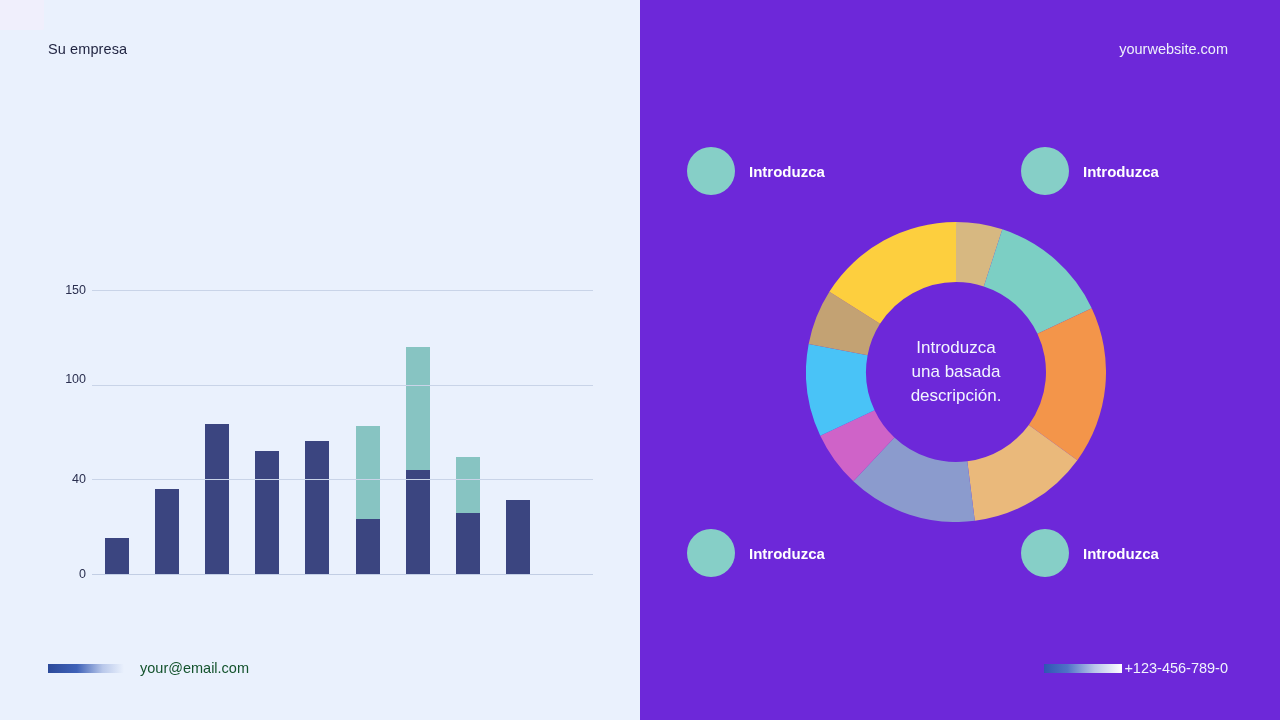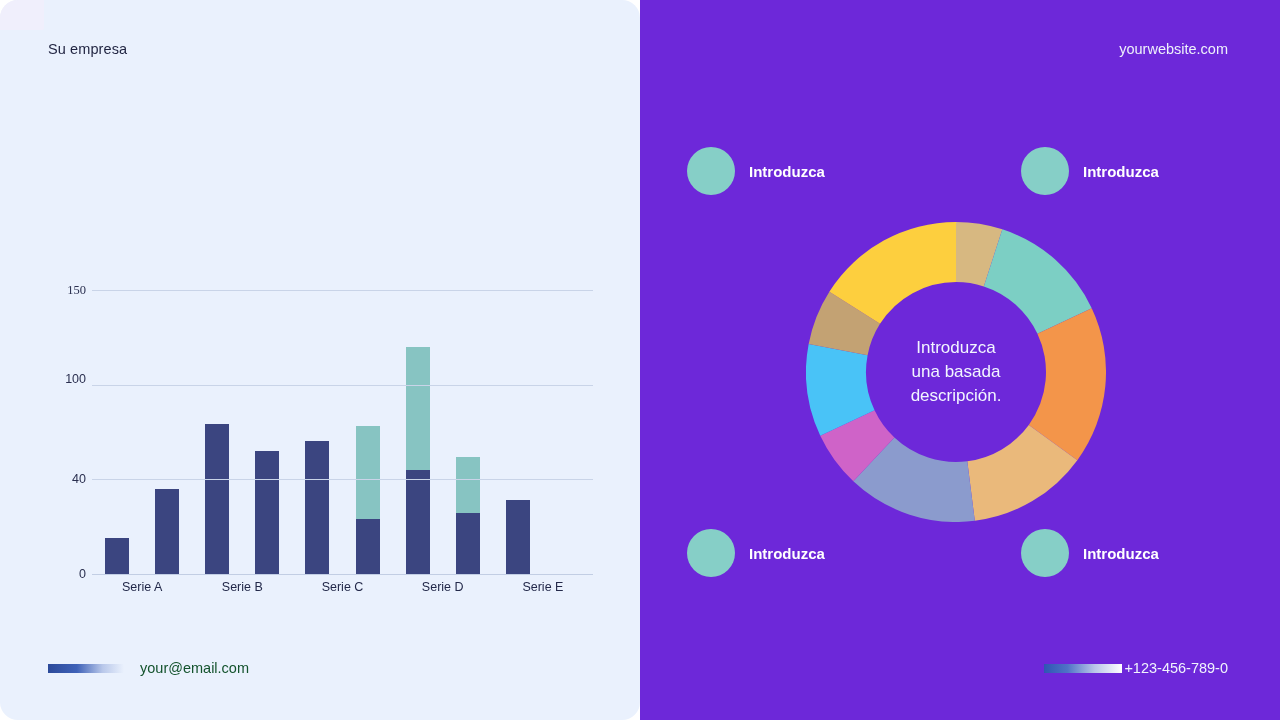--- a/index.html
+++ b/index.html
@@ -8,21 +8,20 @@
     font-family:"Liberation Sans", sans-serif;
   }
   .slide { position:relative; width:1280px; height:720px; display:flex; }
 
   
   .left-panel {
     position:relative;
     width:640px; height:720px;
     background:#eaf1fd;
     overflow:hidden;
-    border-radius:18px;
   }
   .corner-glow {
     position:absolute; left:-18px; top:-16px;
     width:62px; height:46px;
     background:#f1eefb;
     opacity:.75;
     border-radius:2px;
   }
   .brand {
     position:absolute; left:48px; top:41px;
@@ -134,21 +133,21 @@
   <section class="left-panel">
     <div class="corner-glow"></div>
 
     <div class="brand">Su empresa</div>
 
     <div class="chart-wrap">
       <div class="axis-labels">
           <div class="axis-label" style="top: 284px;">0</div>
           <div class="axis-label" style="top: 189.333px;">40</div>
           <div class="axis-label" style="top: 89px;">100</div>
-          <div class="axis-label" style="top: 0px; font-family: Liberation Serif, serif;">150</div>
+          <div class="axis-label" style="top: 0px;">150</div>
         </div>
       <div class="plot">
         <div class="bars">
             <div class="bar-slot">
               <div class="bar">
                 <div class="seg" style="height: 35.9733px; background: rgb(59, 69, 128);"></div>
               </div>
             </div>
             <div class="bar-slot">
               <div class="bar">
@@ -194,27 +193,20 @@
               </div>
             </div>
             <div class="bar-slot">
               <div class="bar"></div>
             </div>
           </div>
       <div class="gridline base" style="top: 284px;"></div>
           <div class="gridline" style="top: 189.333px;"></div>
           <div class="gridline" style="top: 94.6667px;"></div>
           <div class="gridline" style="top: 0px;"></div>
-        </div>
-      <div class="x-labels">
-          <div class="x-group">Serie A</div>
-          <div class="x-group">Serie B</div>
-          <div class="x-group">Serie C</div>
-          <div class="x-group">Serie D</div>
-          <div class="x-group">Serie E</div>
         </div>
     </div>
 
     <div class="foot-left">
       <div class="bar-gradient-dark"></div>
       <div class="foot-left-text">your@email.com</div>
     </div>
   </section>
 
   <section class="right-panel">

